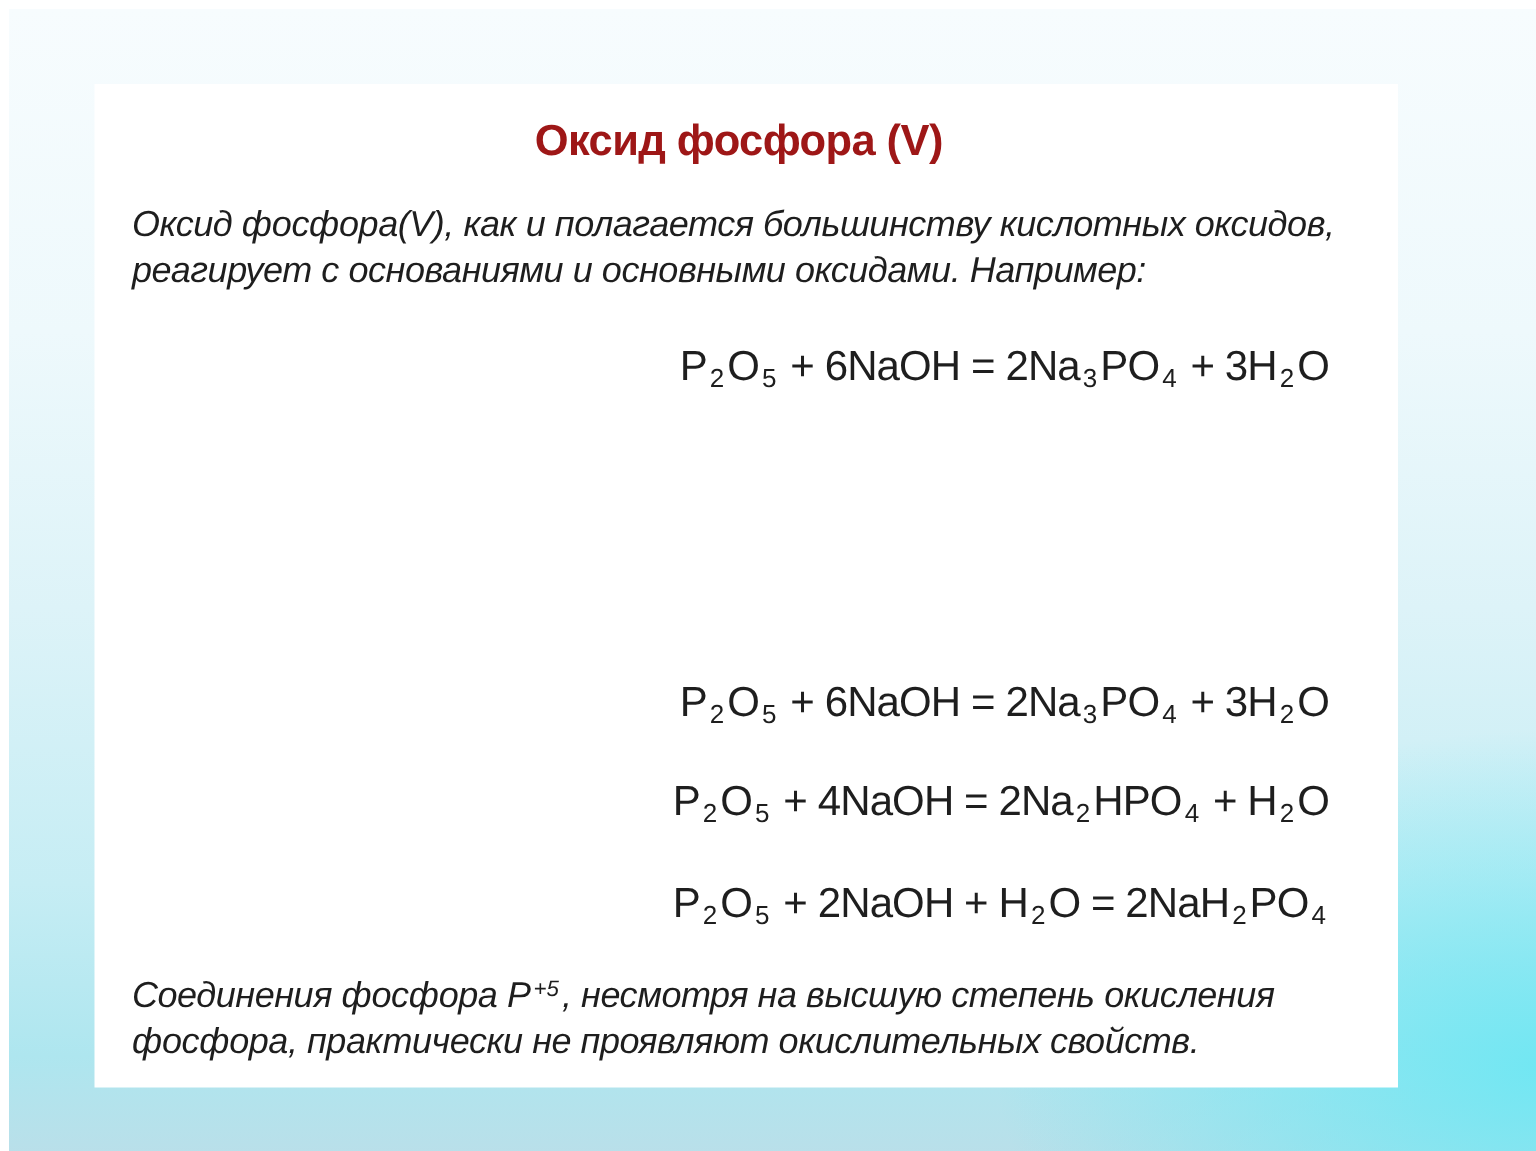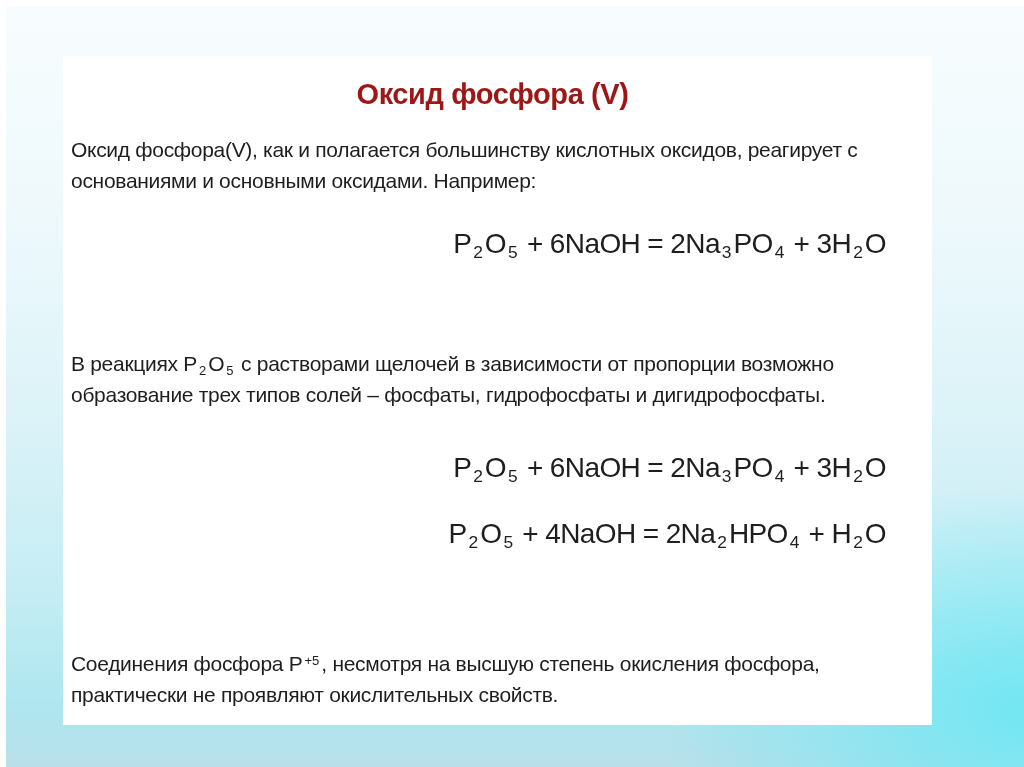--- a/index.html
+++ b/index.html
@@ -36,26 +36,27 @@
     right: 10px;
     text-align: center;
     font-size: 29px;
     font-weight: bold;
     letter-spacing: -0.4px;
     color: var(--c-title);
   }
 
   .para {
     position: absolute;
-    left: 6px;
+    left: 23px;
     width: 812px;
-    font-size: 21px;
+    font-size: 24px;
     line-height: 31px;
     letter-spacing: -0.3px;
     color: var(--c-text);
+    font-style: italic;
   }
   .p1 { top: 76px; }
   .p2 { top: 290px; }
   .p3 { top: 590px; width: 822px; }
 
   .eq {
     position: absolute;
     left: 0;
     right: 44px;
     text-align: right;
@@ -84,23 +85,23 @@
 <div class="slide">
   <div class="panel">
 
     <h1 class="title">Оксид фосфора (V)</h1>
 
     <p class="para p1">Оксид фосфора(V), как и полагается большинству кислотных оксидов, реагирует с основаниями и основными оксидами. Например:</p>
 
     <div class="eq eq1">P<sub>2</sub>O<sub>5</sub> + 6NaOH = 2Na<sub>3</sub>PO<sub>4</sub> + 3H<sub>2</sub>O</div>
 
 
-    <p class="para p2">В реакциях P<sub>2</sub>O<sub>5</sub> с растворами щелочей в зависимости от пропорции возможно образование трех типов солей – фосфаты, гидрофосфаты и дигидрофосфаты.</p>
 
     <div class="eq eq3">P<sub>2</sub>O<sub>5</sub> + 6NaOH = 2Na<sub>3</sub>PO<sub>4</sub> + 3H<sub>2</sub>O</div>
 
     <div class="eq eq4">P<sub>2</sub>O<sub>5</sub> + 4NaOH = 2Na<sub>2</sub>HPO<sub>4</sub> + H<sub>2</sub>O</div>
 
+    <div class="eq eq5">P<sub>2</sub>O<sub>5</sub> + 2NaOH + H<sub>2</sub>O = 2NaH<sub>2</sub>PO<sub>4</sub></div>
 
     <p class="para p3">Соединения фосфора P<sup>+5</sup>, несмотря на высшую степень окисления фосфора, практически не проявляют окислительных свойств.</p>
 
   </div>
 </div>
 
 </body></html>

